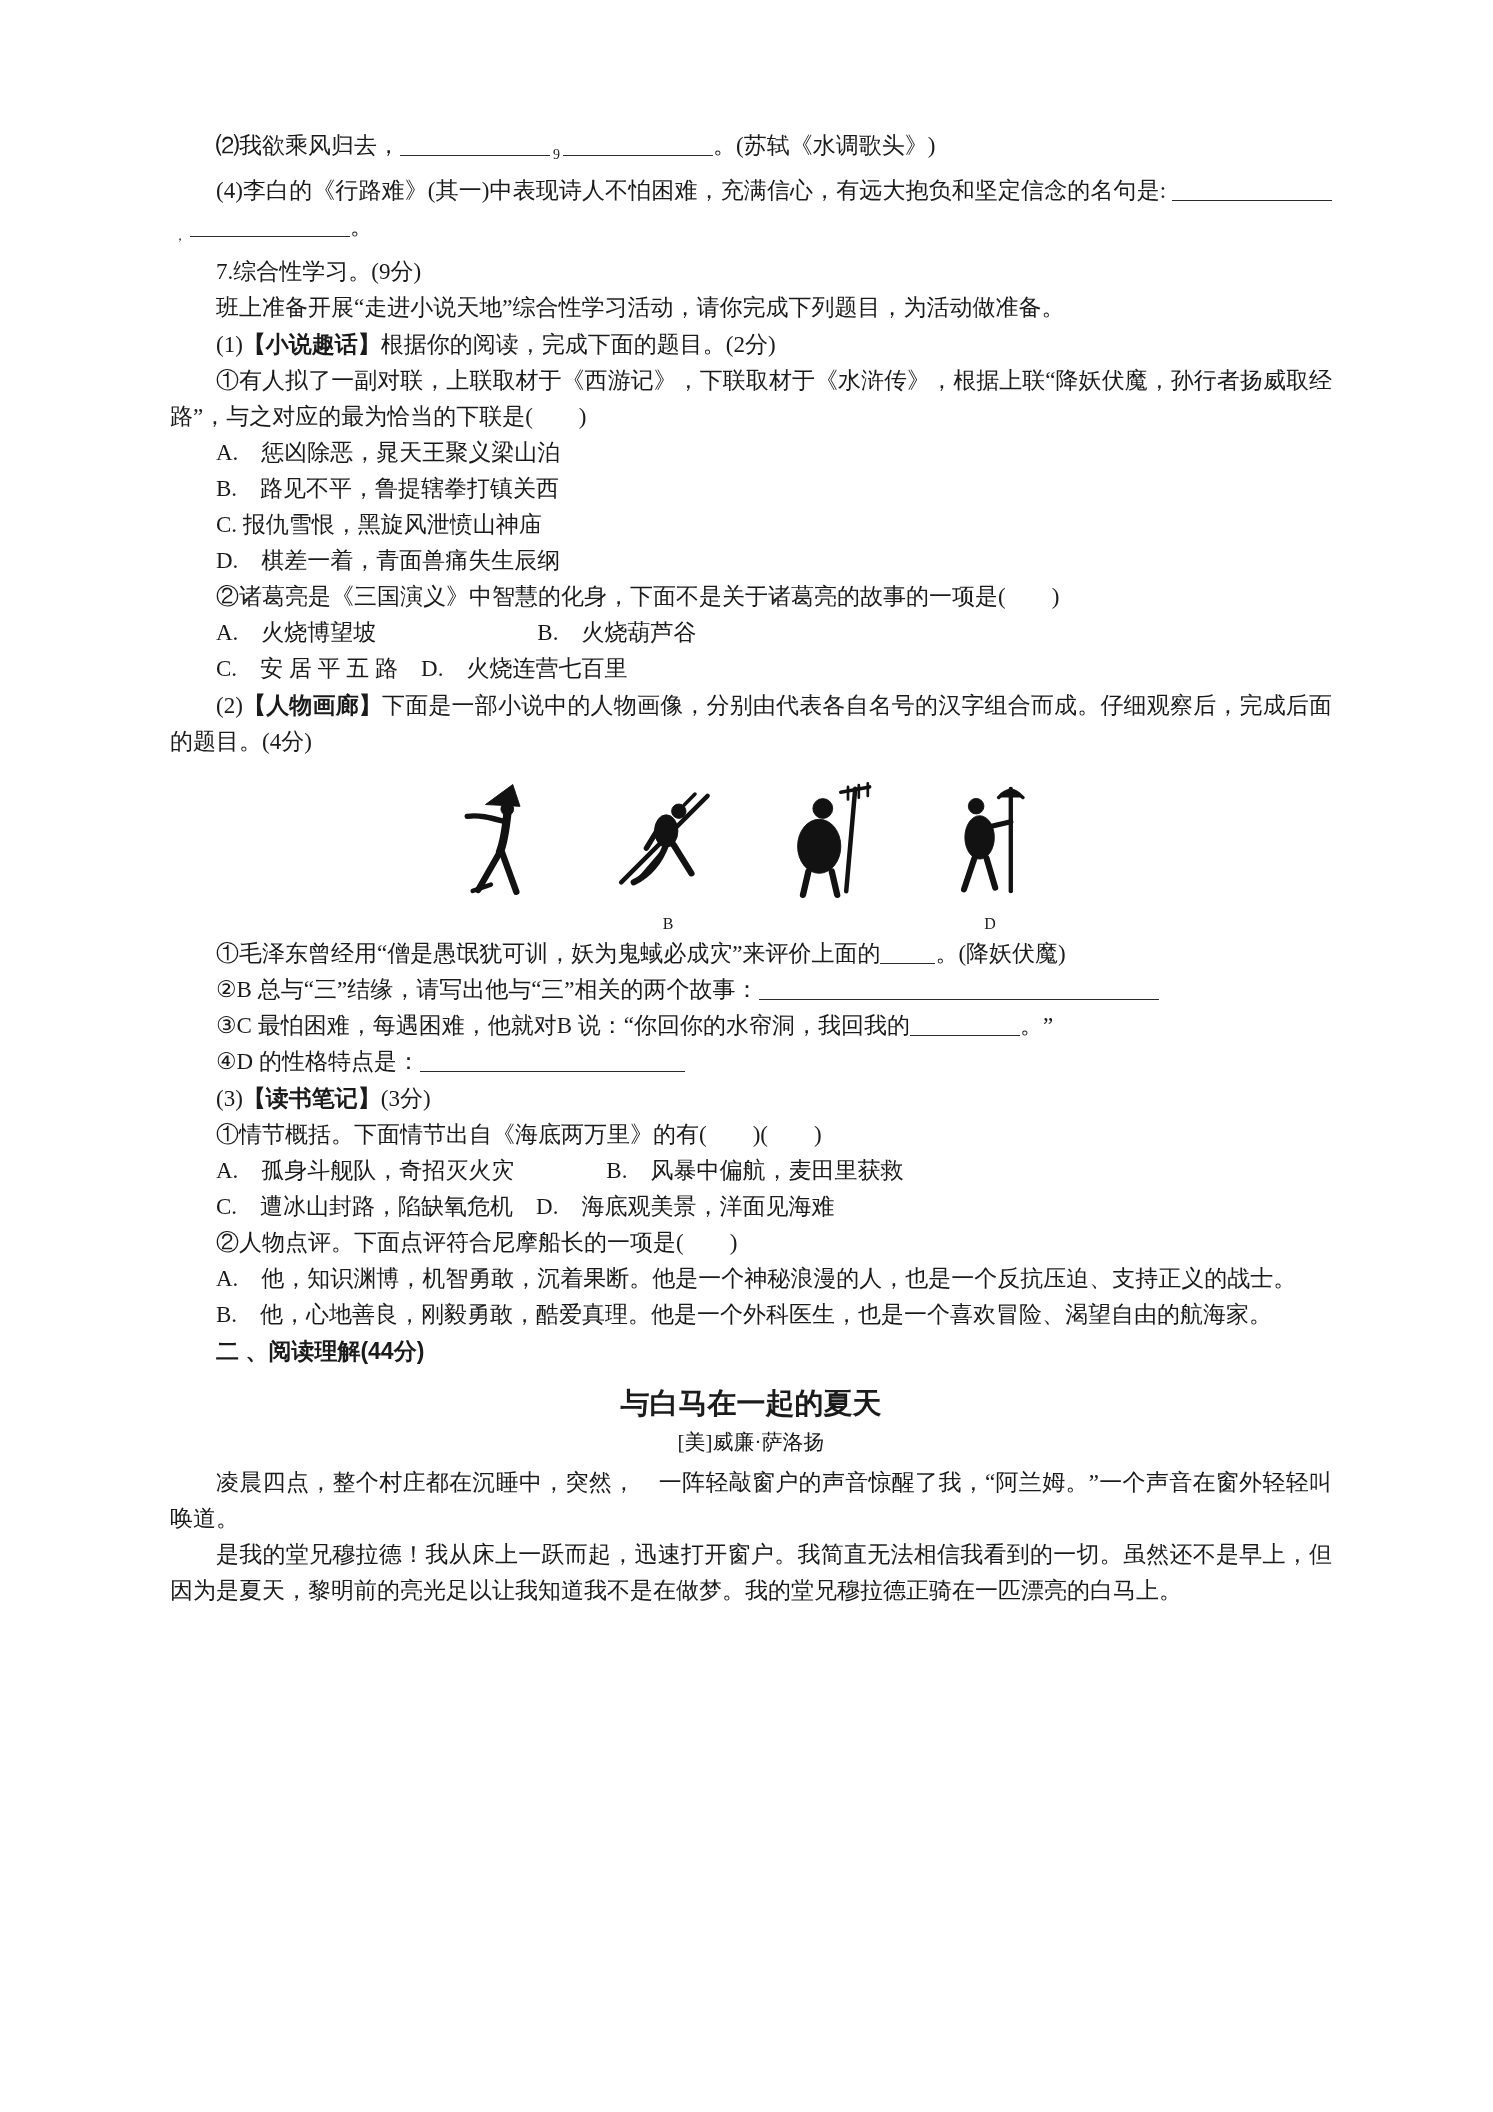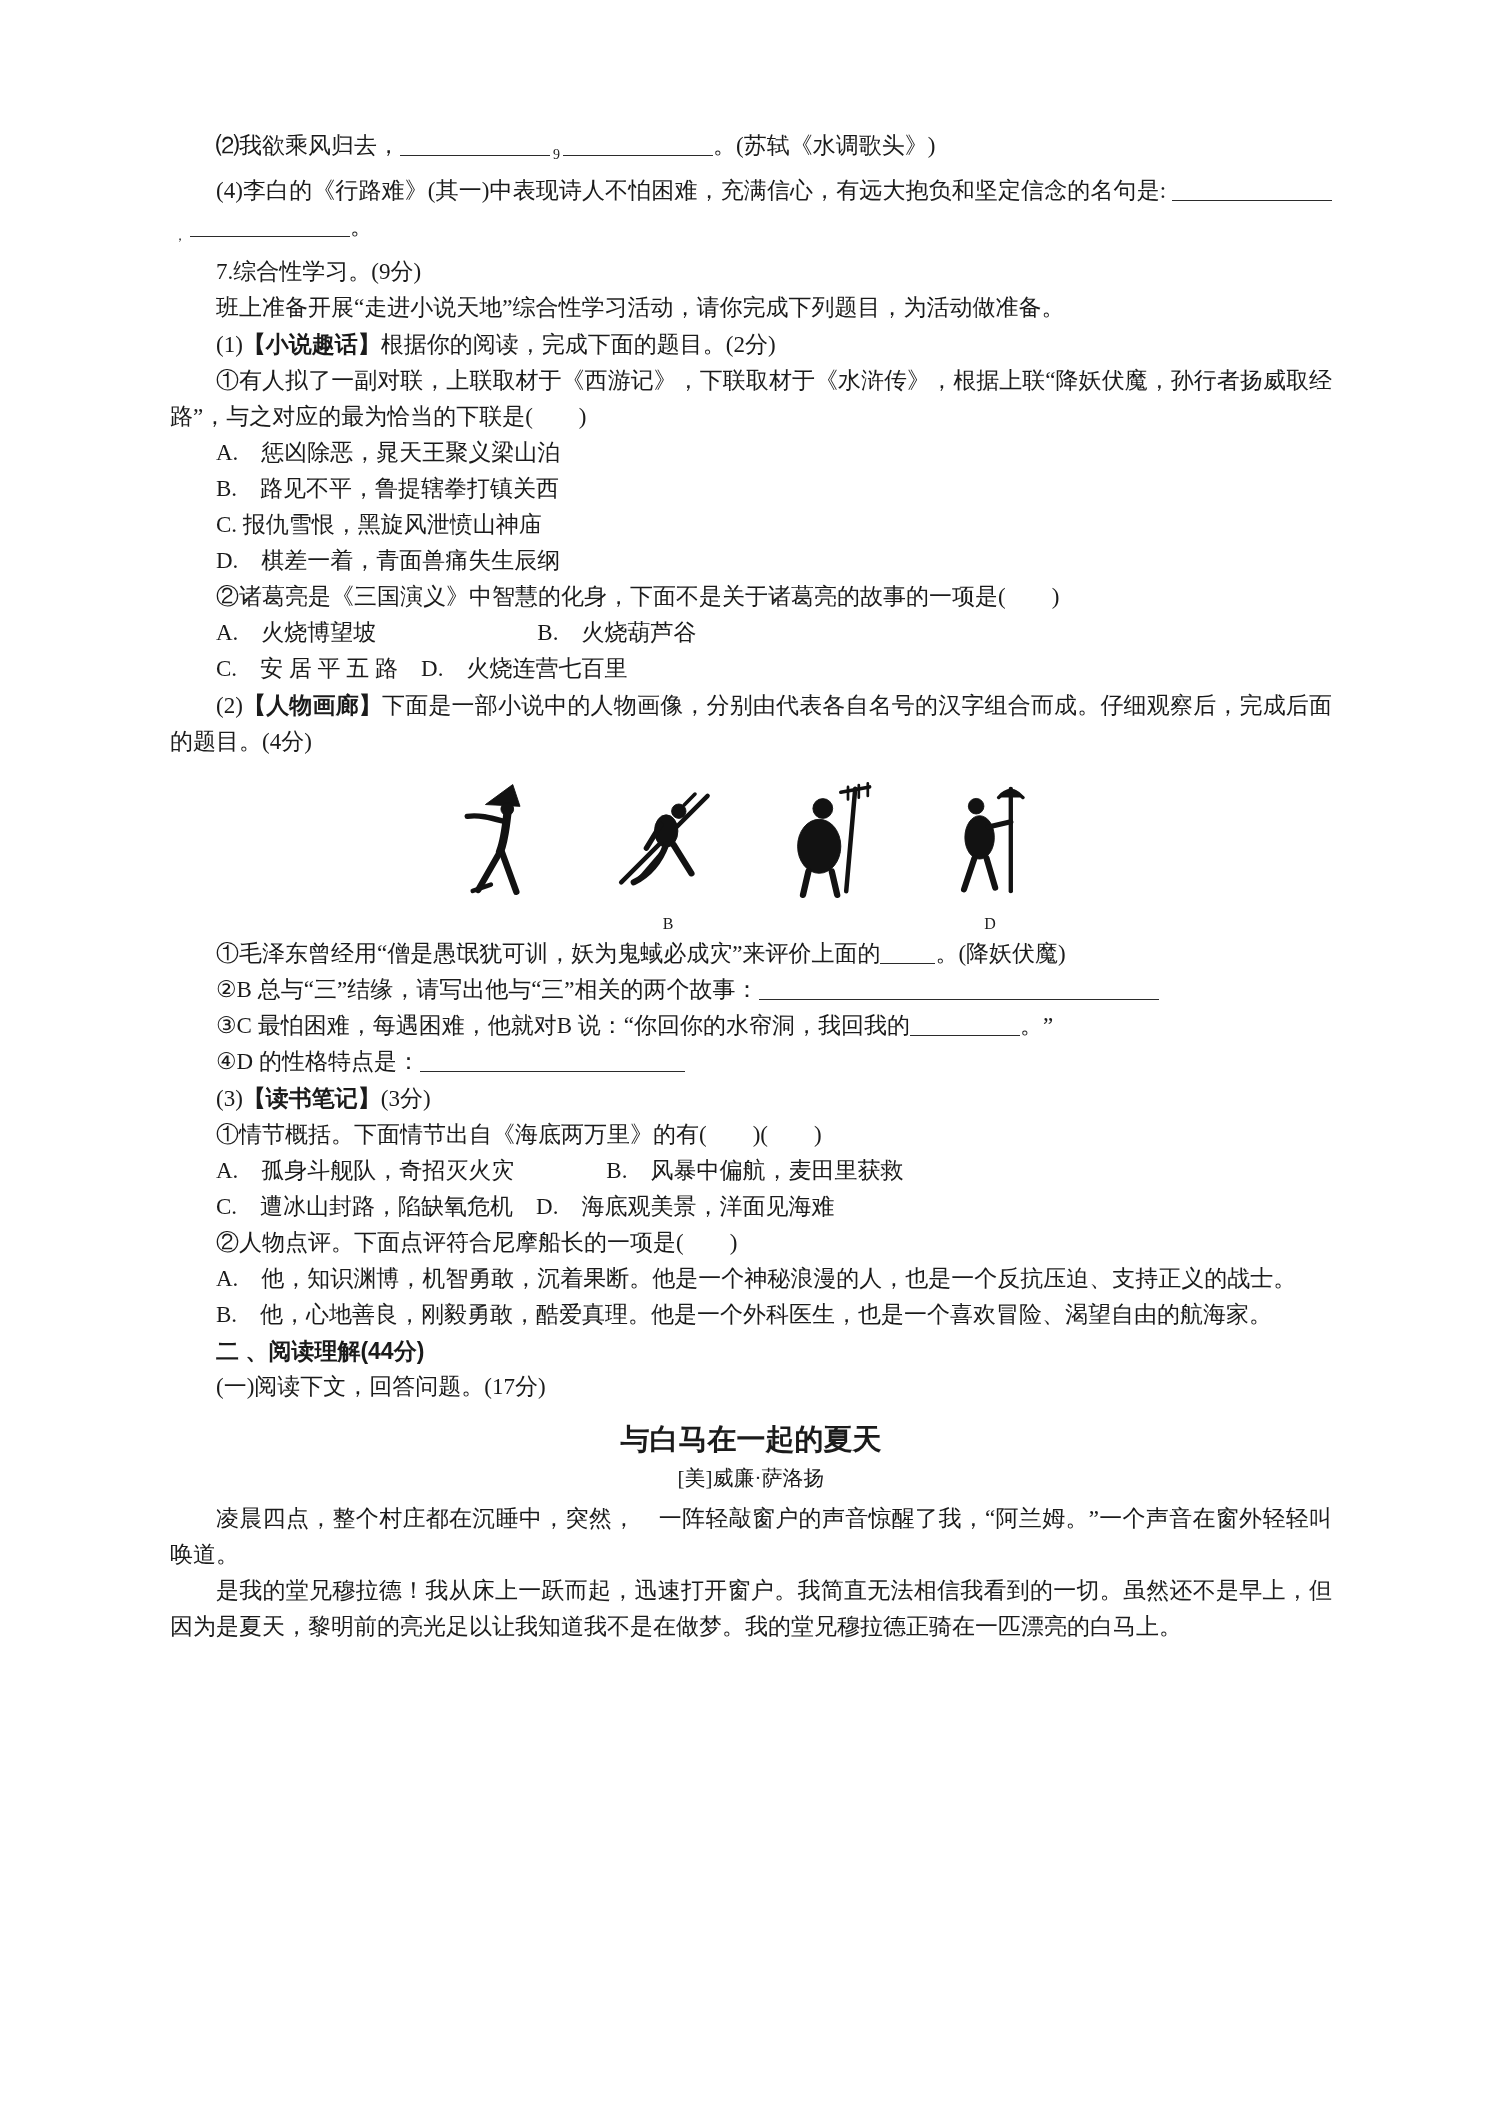--- a/index.html
+++ b/index.html
@@ -128,21 +128,20 @@
 
   <p class="line">①情节概括。下面情节出自《海底两万里》的有(　　)(　　)</p>
   <p class="line">A.　孤身斗舰队，奇招灭火灾　　　　B.　风暴中偏航，麦田里获救</p>
   <p class="line">C.　遭冰山封路，陷缺氧危机　D.　海底观美景，洋面见海难</p>
 
   <p class="line">②人物点评。下面点评符合尼摩船长的一项是(　　)</p>
   <p class="line">A.　他，知识渊博，机智勇敢，沉着果断。他是一个神秘浪漫的人，也是一个反抗压迫、支持正义的战士。</p>
   <p class="line">B.　他，心地善良，刚毅勇敢，酷爱真理。他是一个外科医生，也是一个喜欢冒险、渴望自由的航海家。</p>
 
   <p class="line bold-heading">二 、阅读理解(44分)</p>
-  <p class="line">(一)阅读下文，回答问题。(17分)</p>
 
   <p class="center title">与白马在一起的夏天</p>
   <p class="center author">[美]威廉·萨洛扬</p>
 
   <div class="story">
     <p class="line">凌晨四点，整个村庄都在沉睡中，突然，　一阵轻敲窗户的声音惊醒了我，“阿兰姆。”一个声音在窗外轻轻叫唤道。</p>
     <p class="line">是我的堂兄穆拉德！我从床上一跃而起，迅速打开窗户。我简直无法相信我看到的一切。虽然还不是早上，但因为是夏天，黎明前的亮光足以让我知道我不是在做梦。我的堂兄穆拉德正骑在一匹漂亮的白马上。</p>
   </div>
 
 </div>

